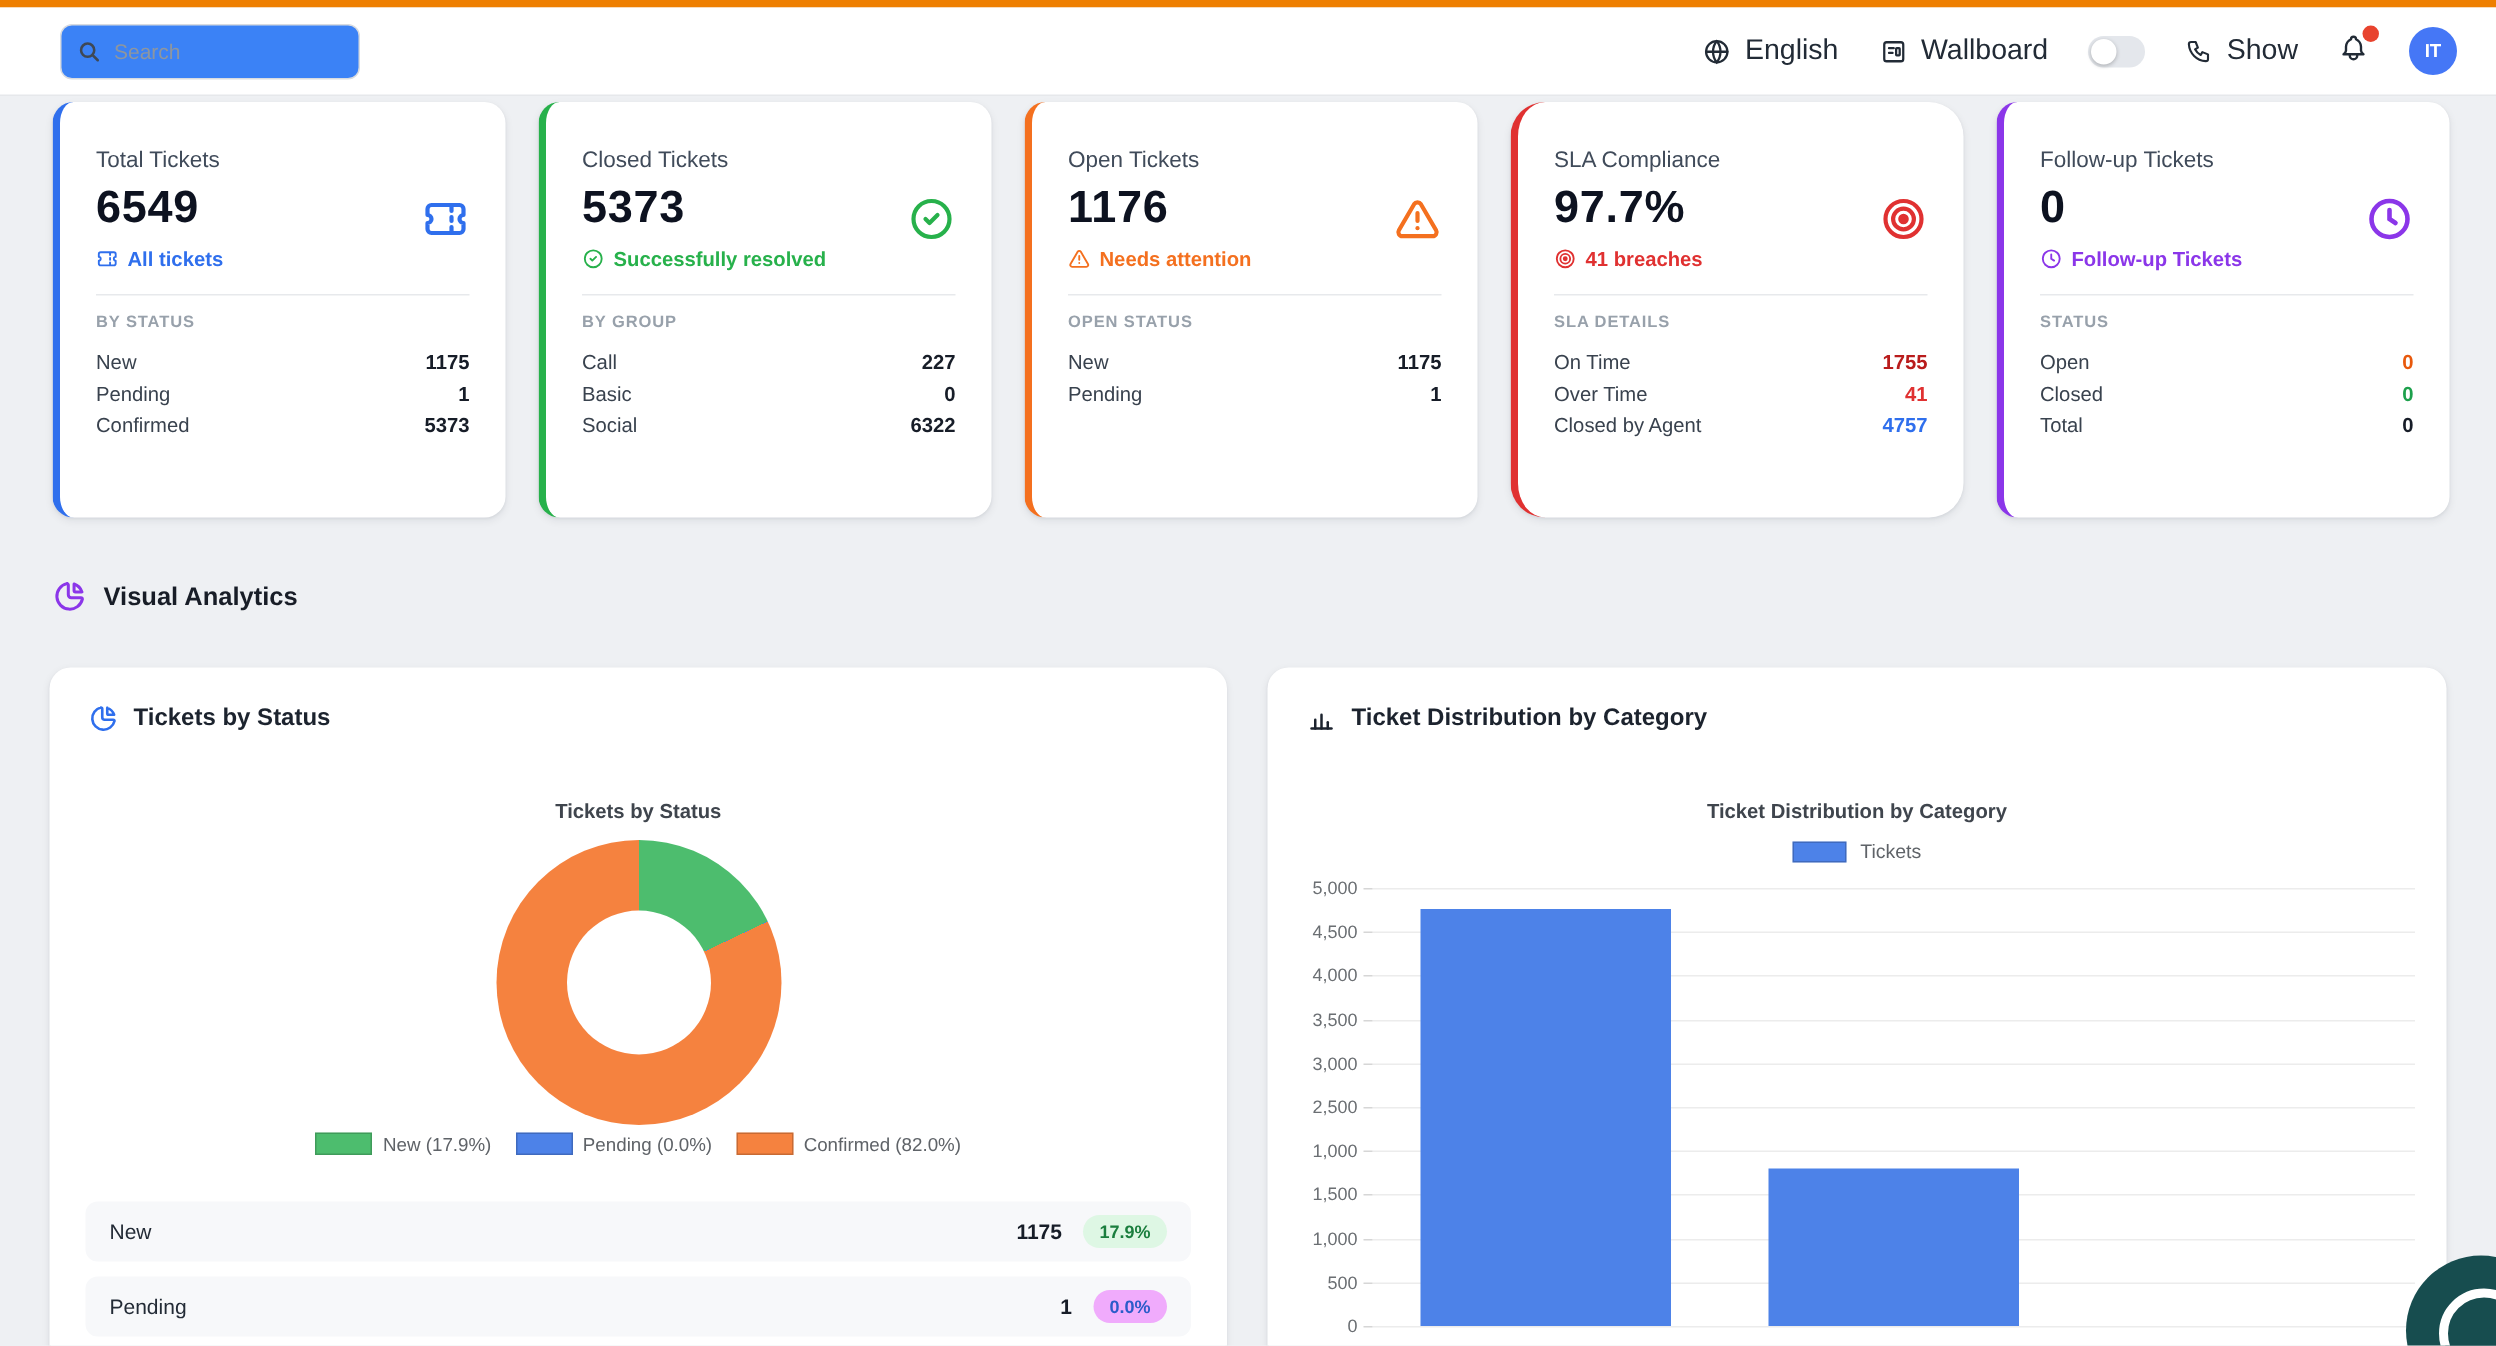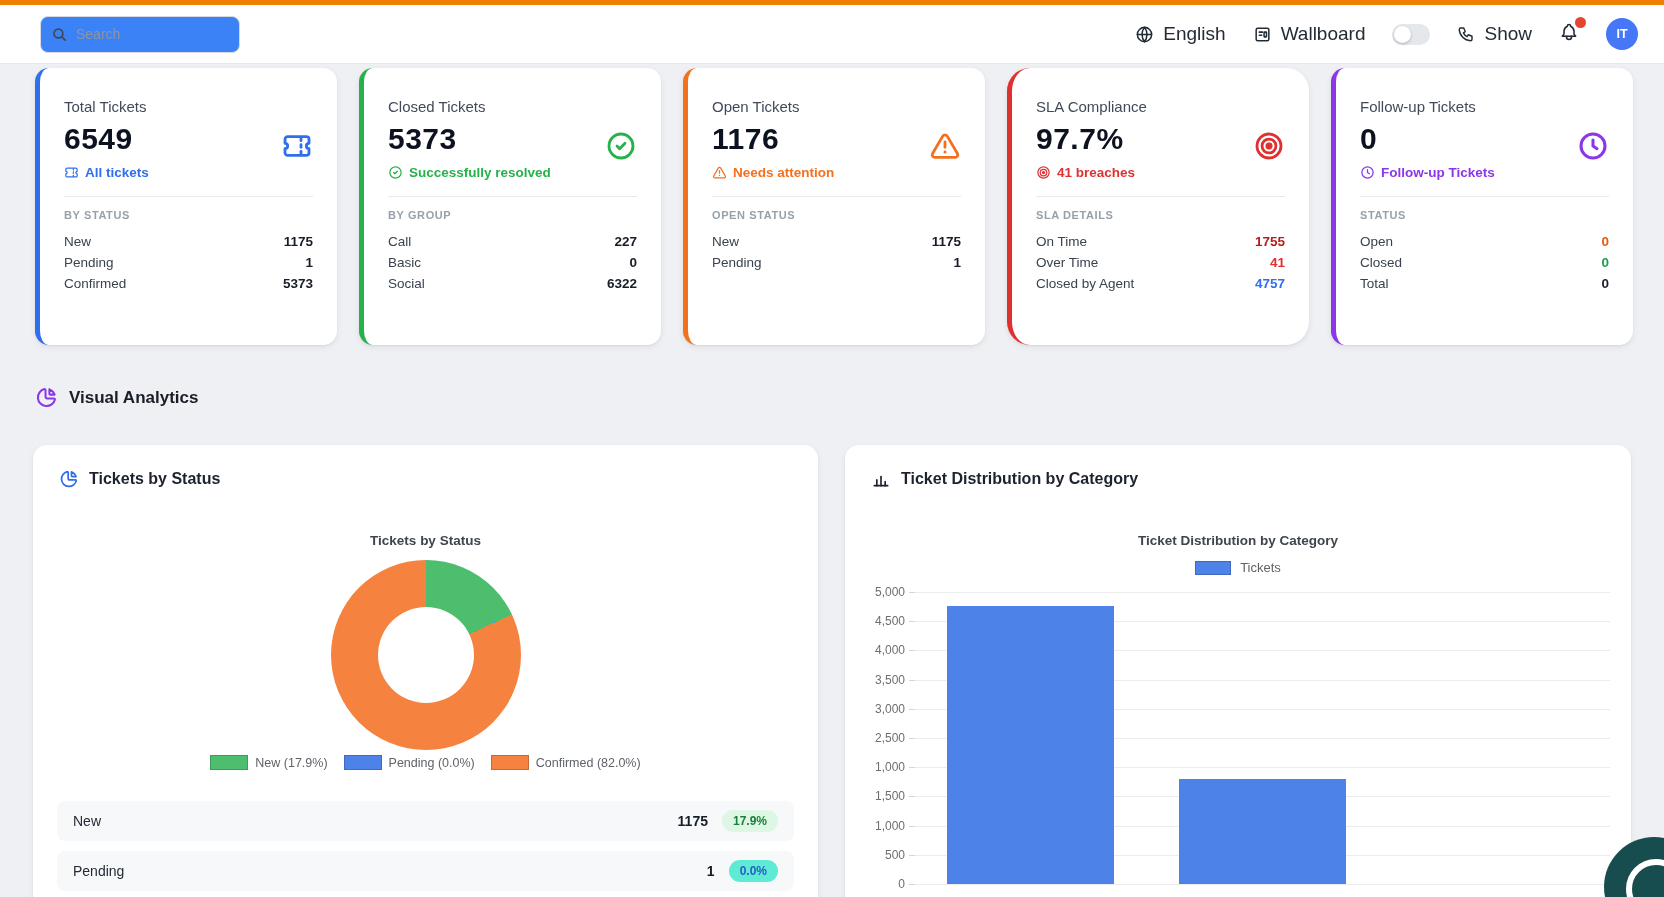--- a/index.html
+++ b/index.html
@@ -380,21 +380,21 @@
   </div>
   <div class="status-rows">
     <div class="status-row">
       <span class="row-label">New</span>
       <span class="row-num">1175</span>
       <span class="pill" style="background-color: rgb(222, 247, 228); color: rgb(27, 126, 62);">17.9%</span>
     </div>
     <div class="status-row">
       <span class="row-label">Pending</span>
       <span class="row-num">1</span>
-      <span class="pill" style="background-color: #5eead4; color: rgb(43, 92, 201);">0.0%</span>
+      <span class="pill" style="background-color: #f0abfc; color: rgb(43, 92, 201);">0.0%</span>
     </div>
   </div>
 </div>
 
 <div class="chart-card" id="category-card">
   <div class="chart-header">
     <svg width="20" height="20" viewBox="0 0 24 24" fill="none" stroke="#1c232e" stroke-width="2" stroke-linecap="round">
         <path d="M4 20h16"></path>
         <path d="M7 20v-7"></path>
         <path d="M12 20v-11"></path>

